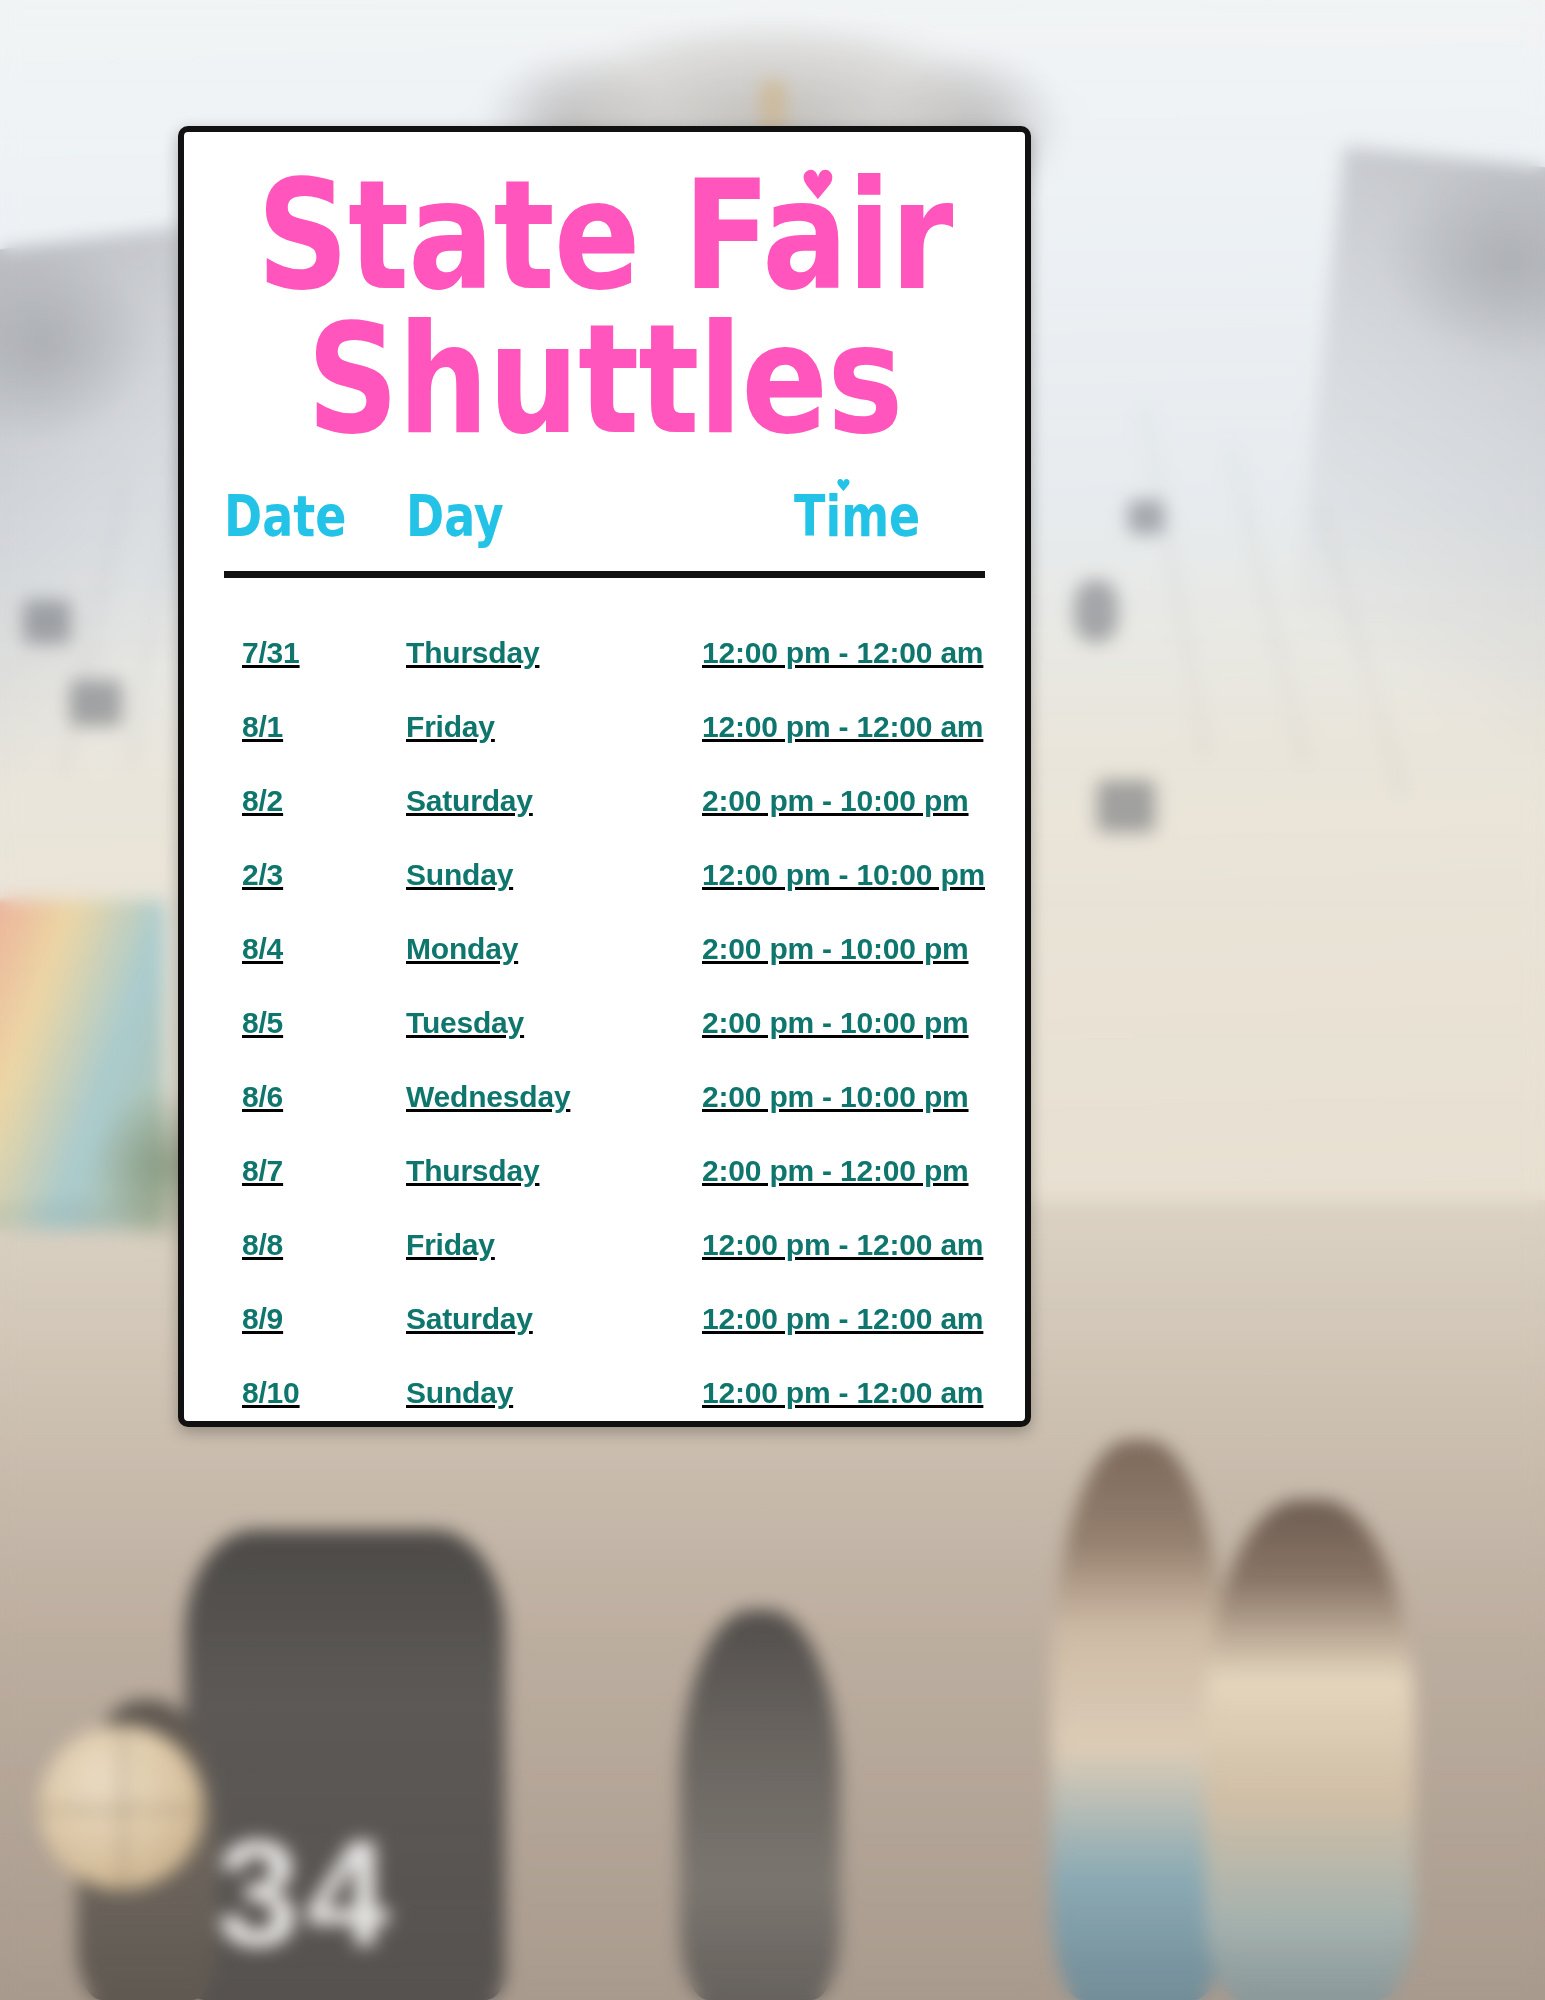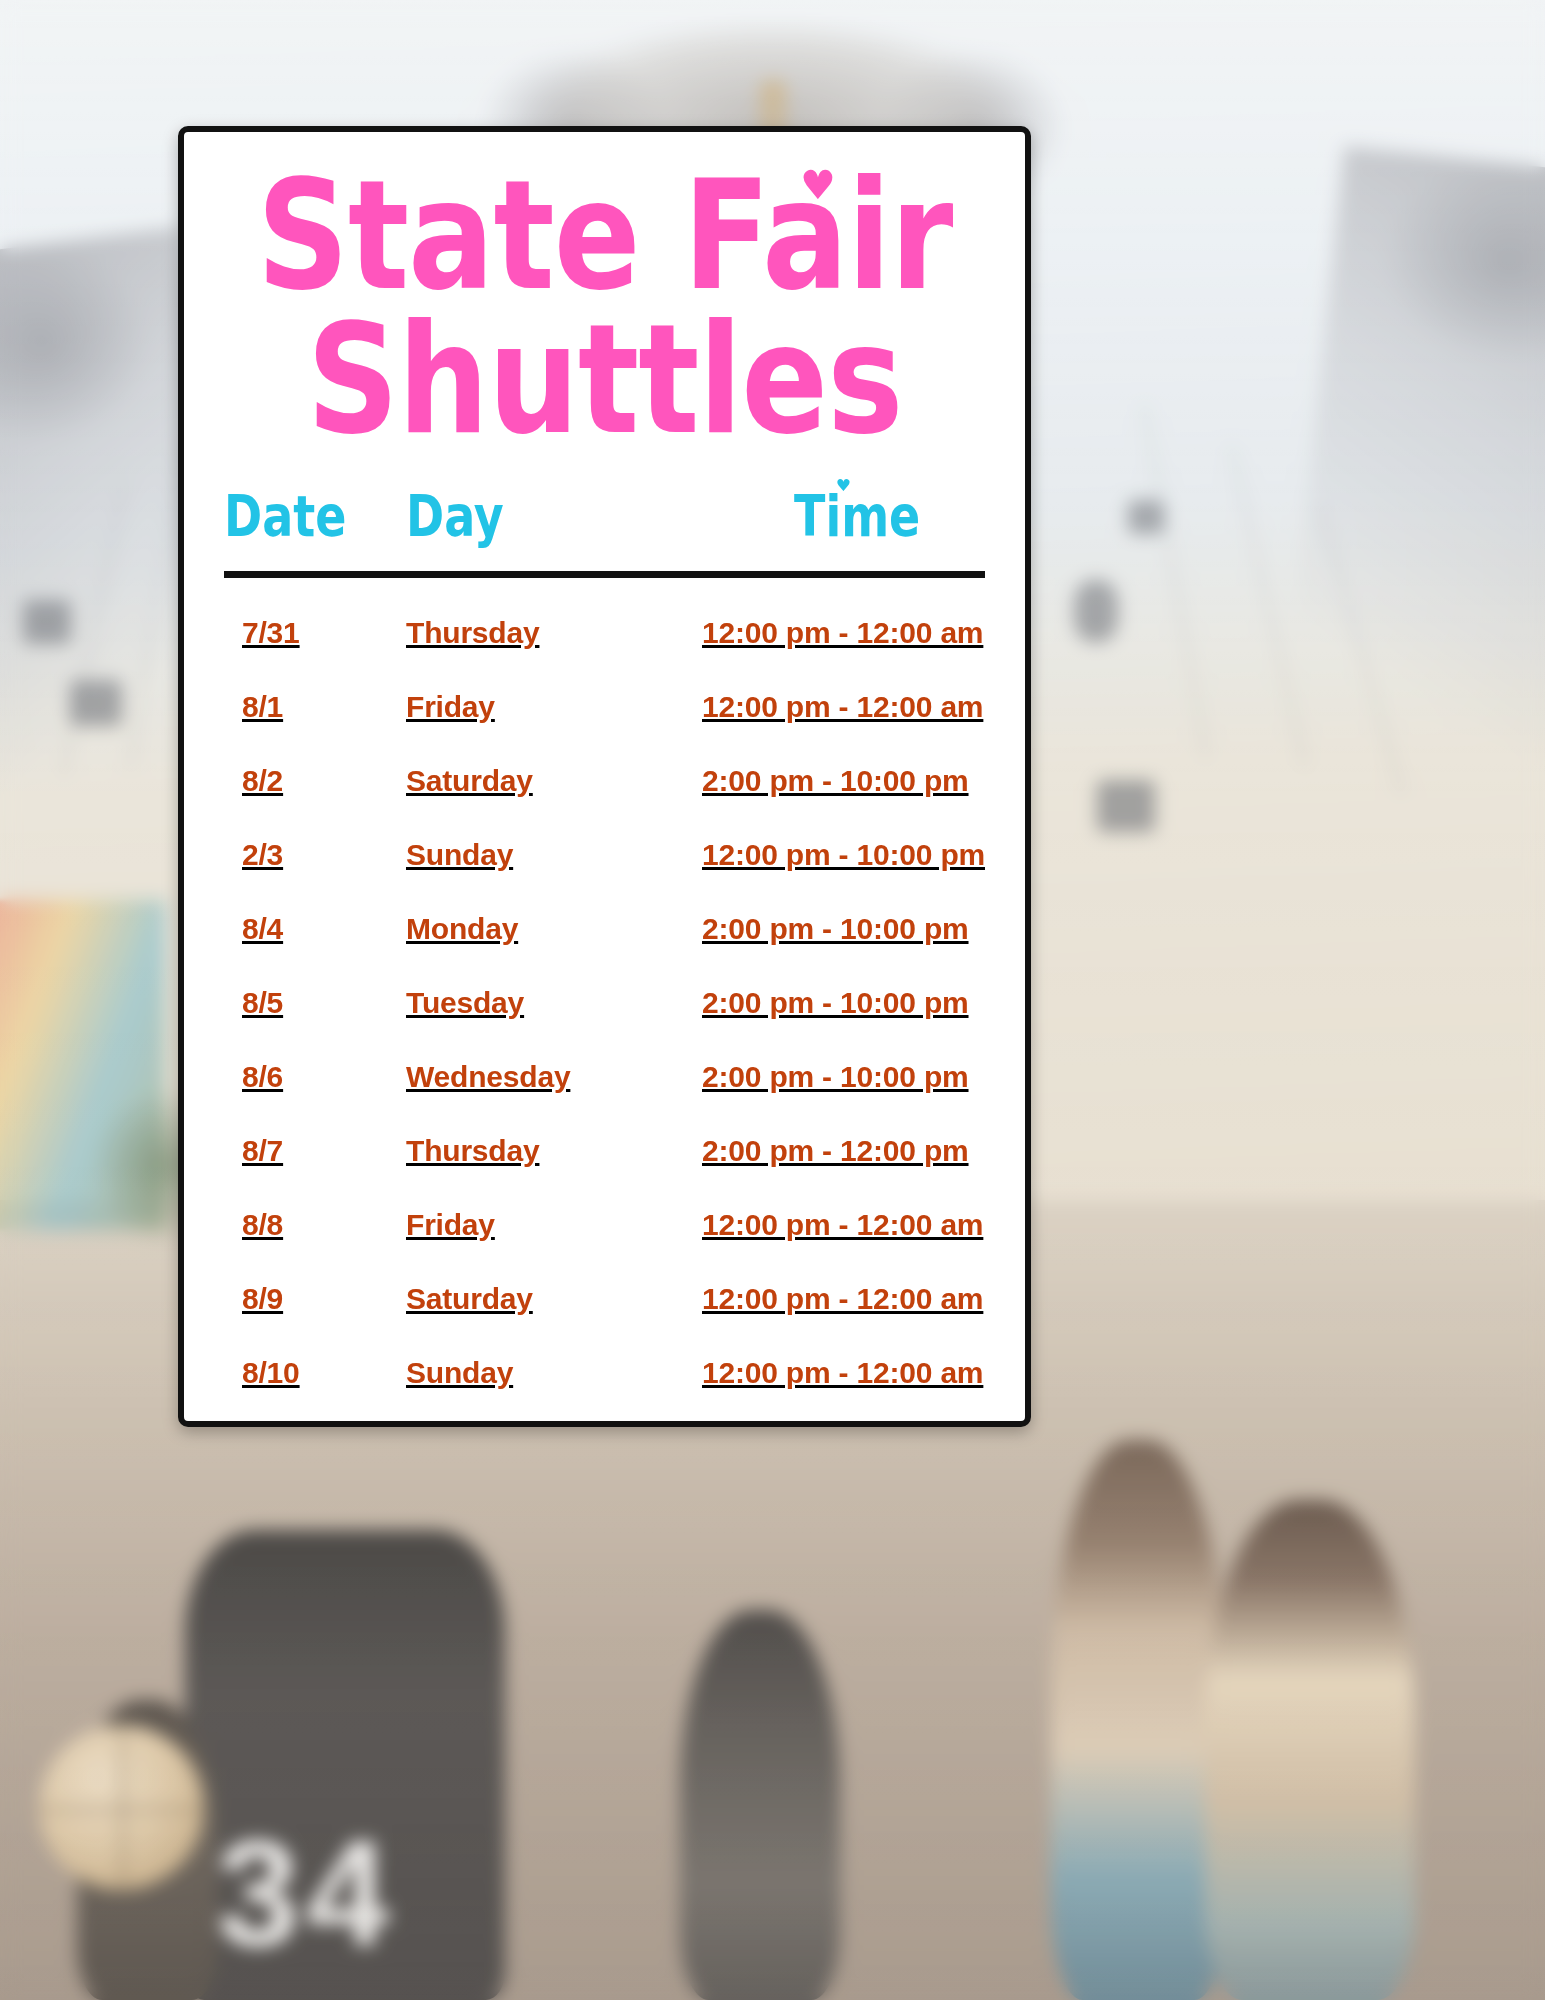--- a/index.html
+++ b/index.html
@@ -199,22 +199,23 @@
   #rows-wrap { margin-top:38px; }
   .data-row {
     display:flex;
     align-items:baseline;
     height:74px;
   }
   .cell {
     font-family:"Liberation Sans", sans-serif;
     font-weight:bold;
     font-size:30px;
-    color:#c2410c;
+    color:#0f766e;
     letter-spacing:-.2px;
+    margin-top:20px;
   }
   .cell-date { width:182px; padding-left:18px; }
   .cell-day  { width:238px; }
   .cell-time { flex:1; padding-left:58px; }
 </style>
 </head>
 <body>
 
 <div id="bg-photo">
   <div class="bg-sky"></div>

